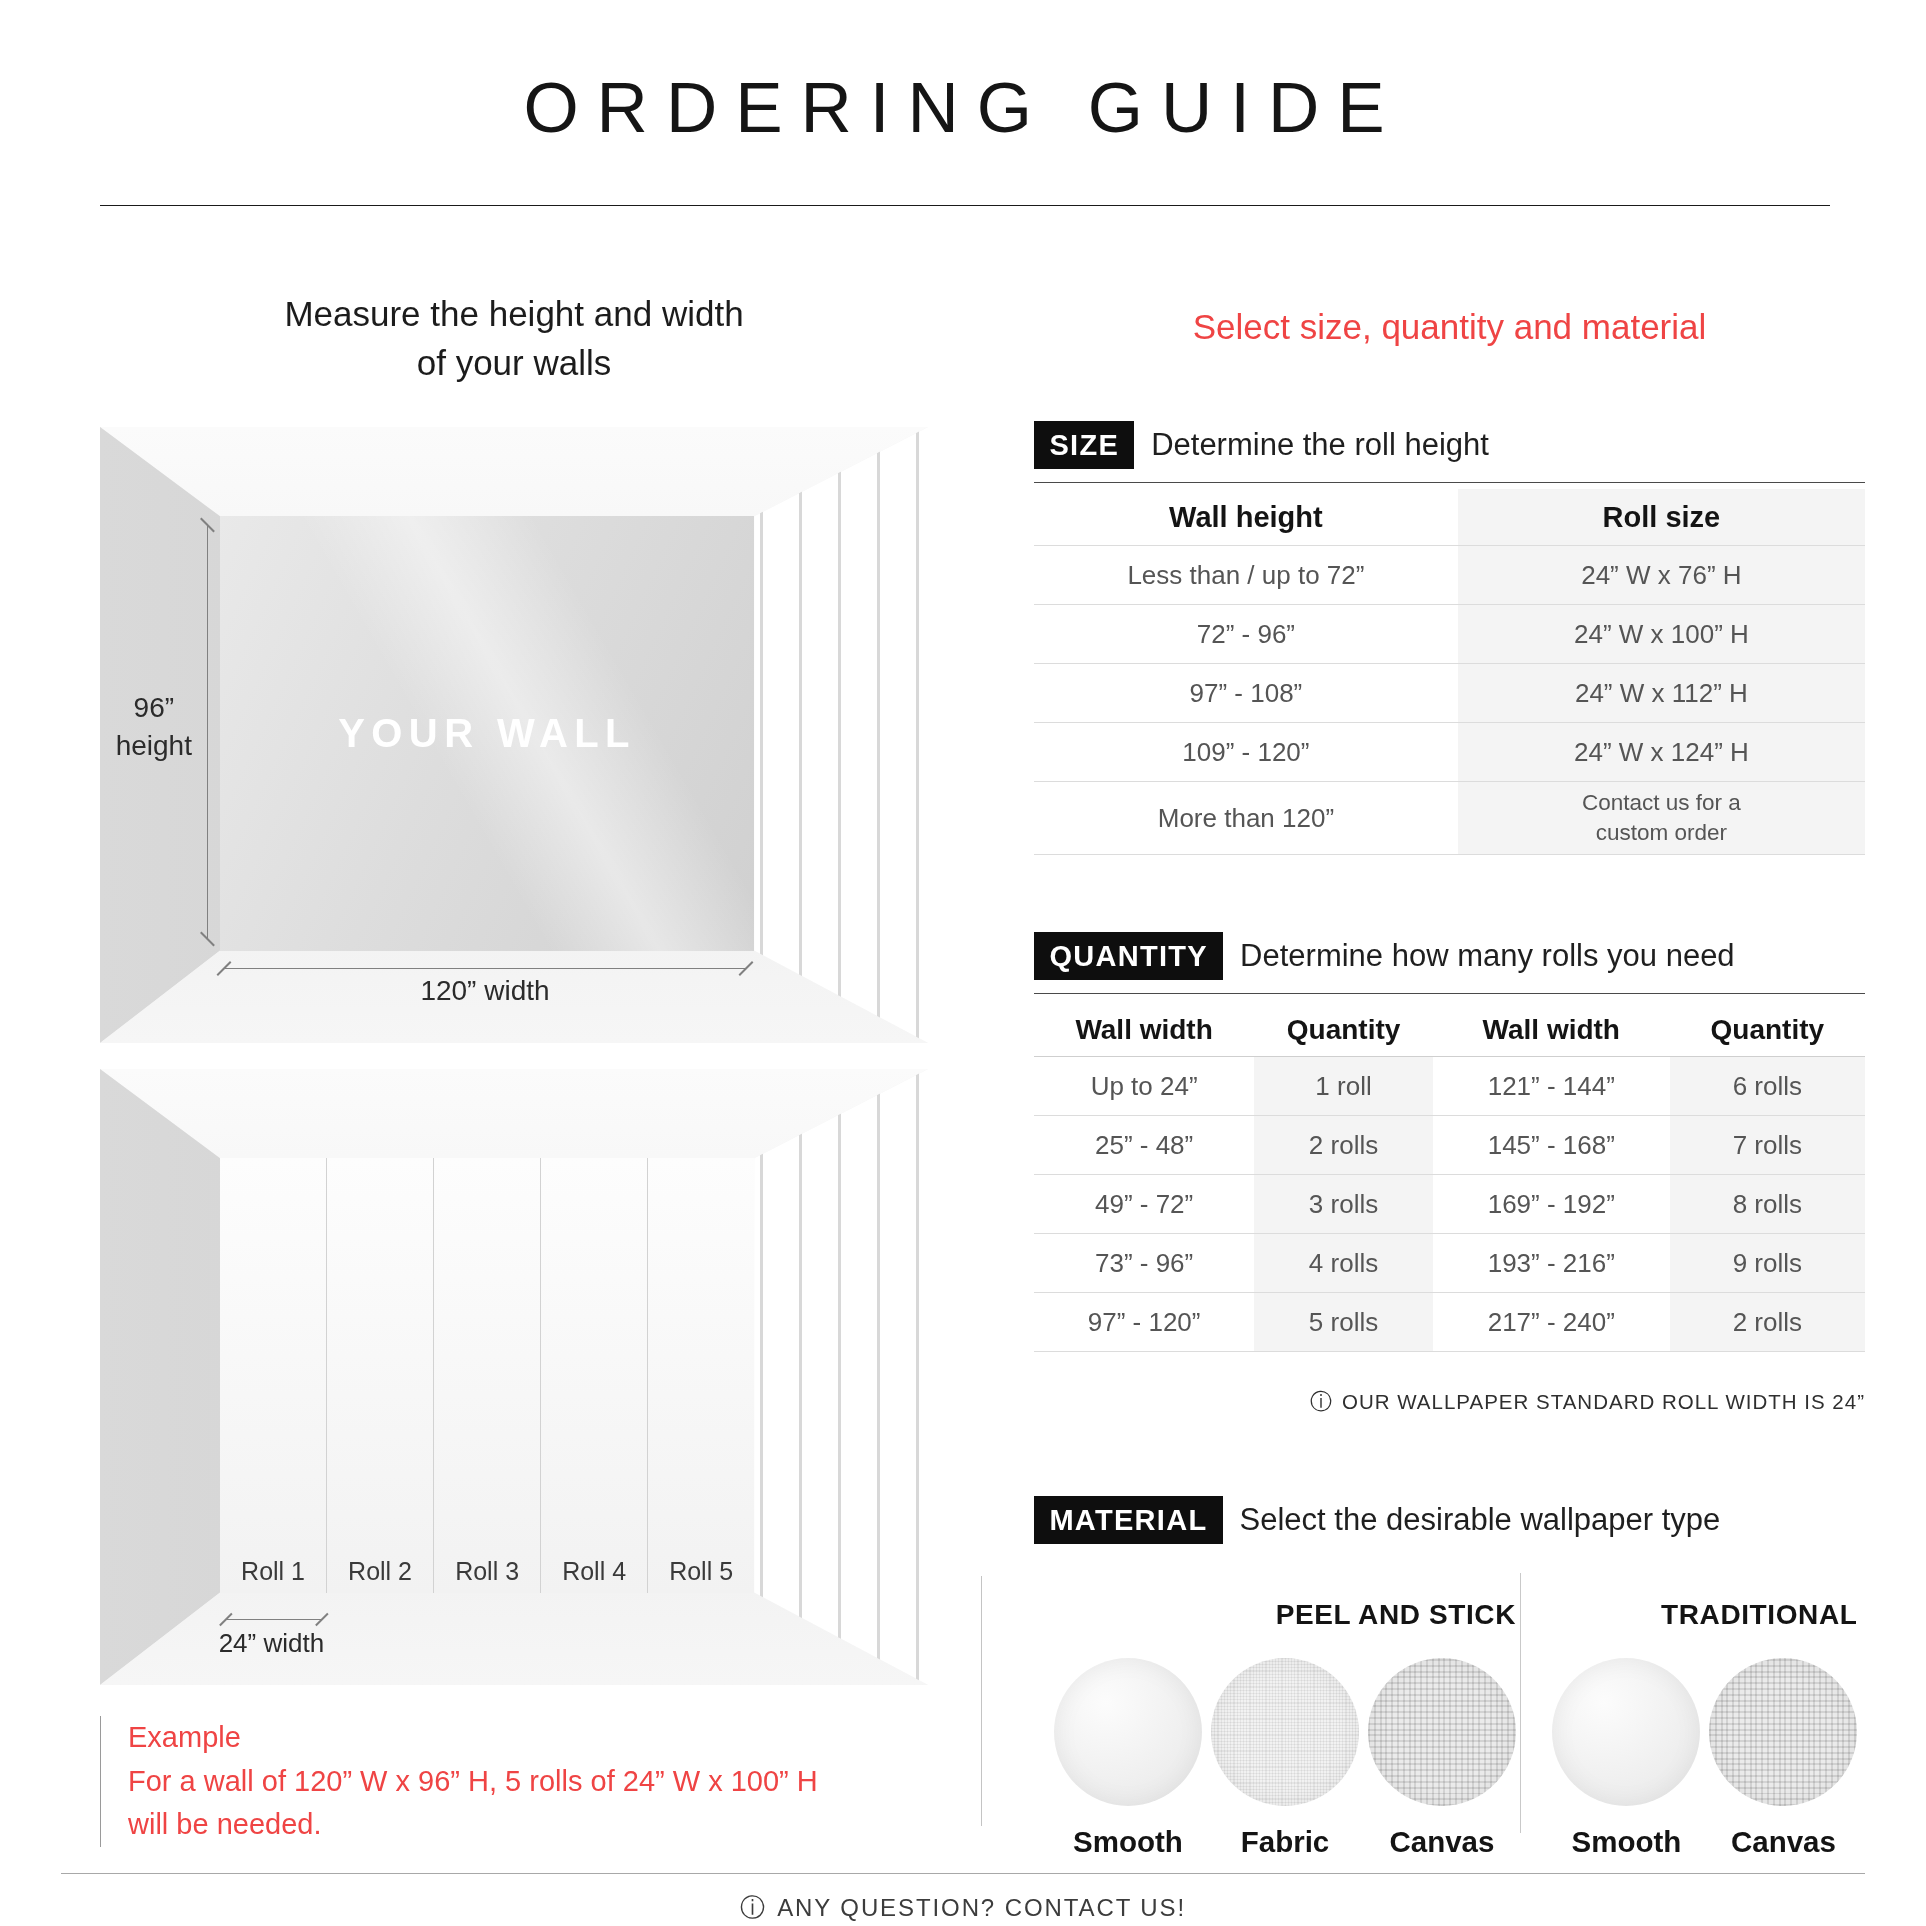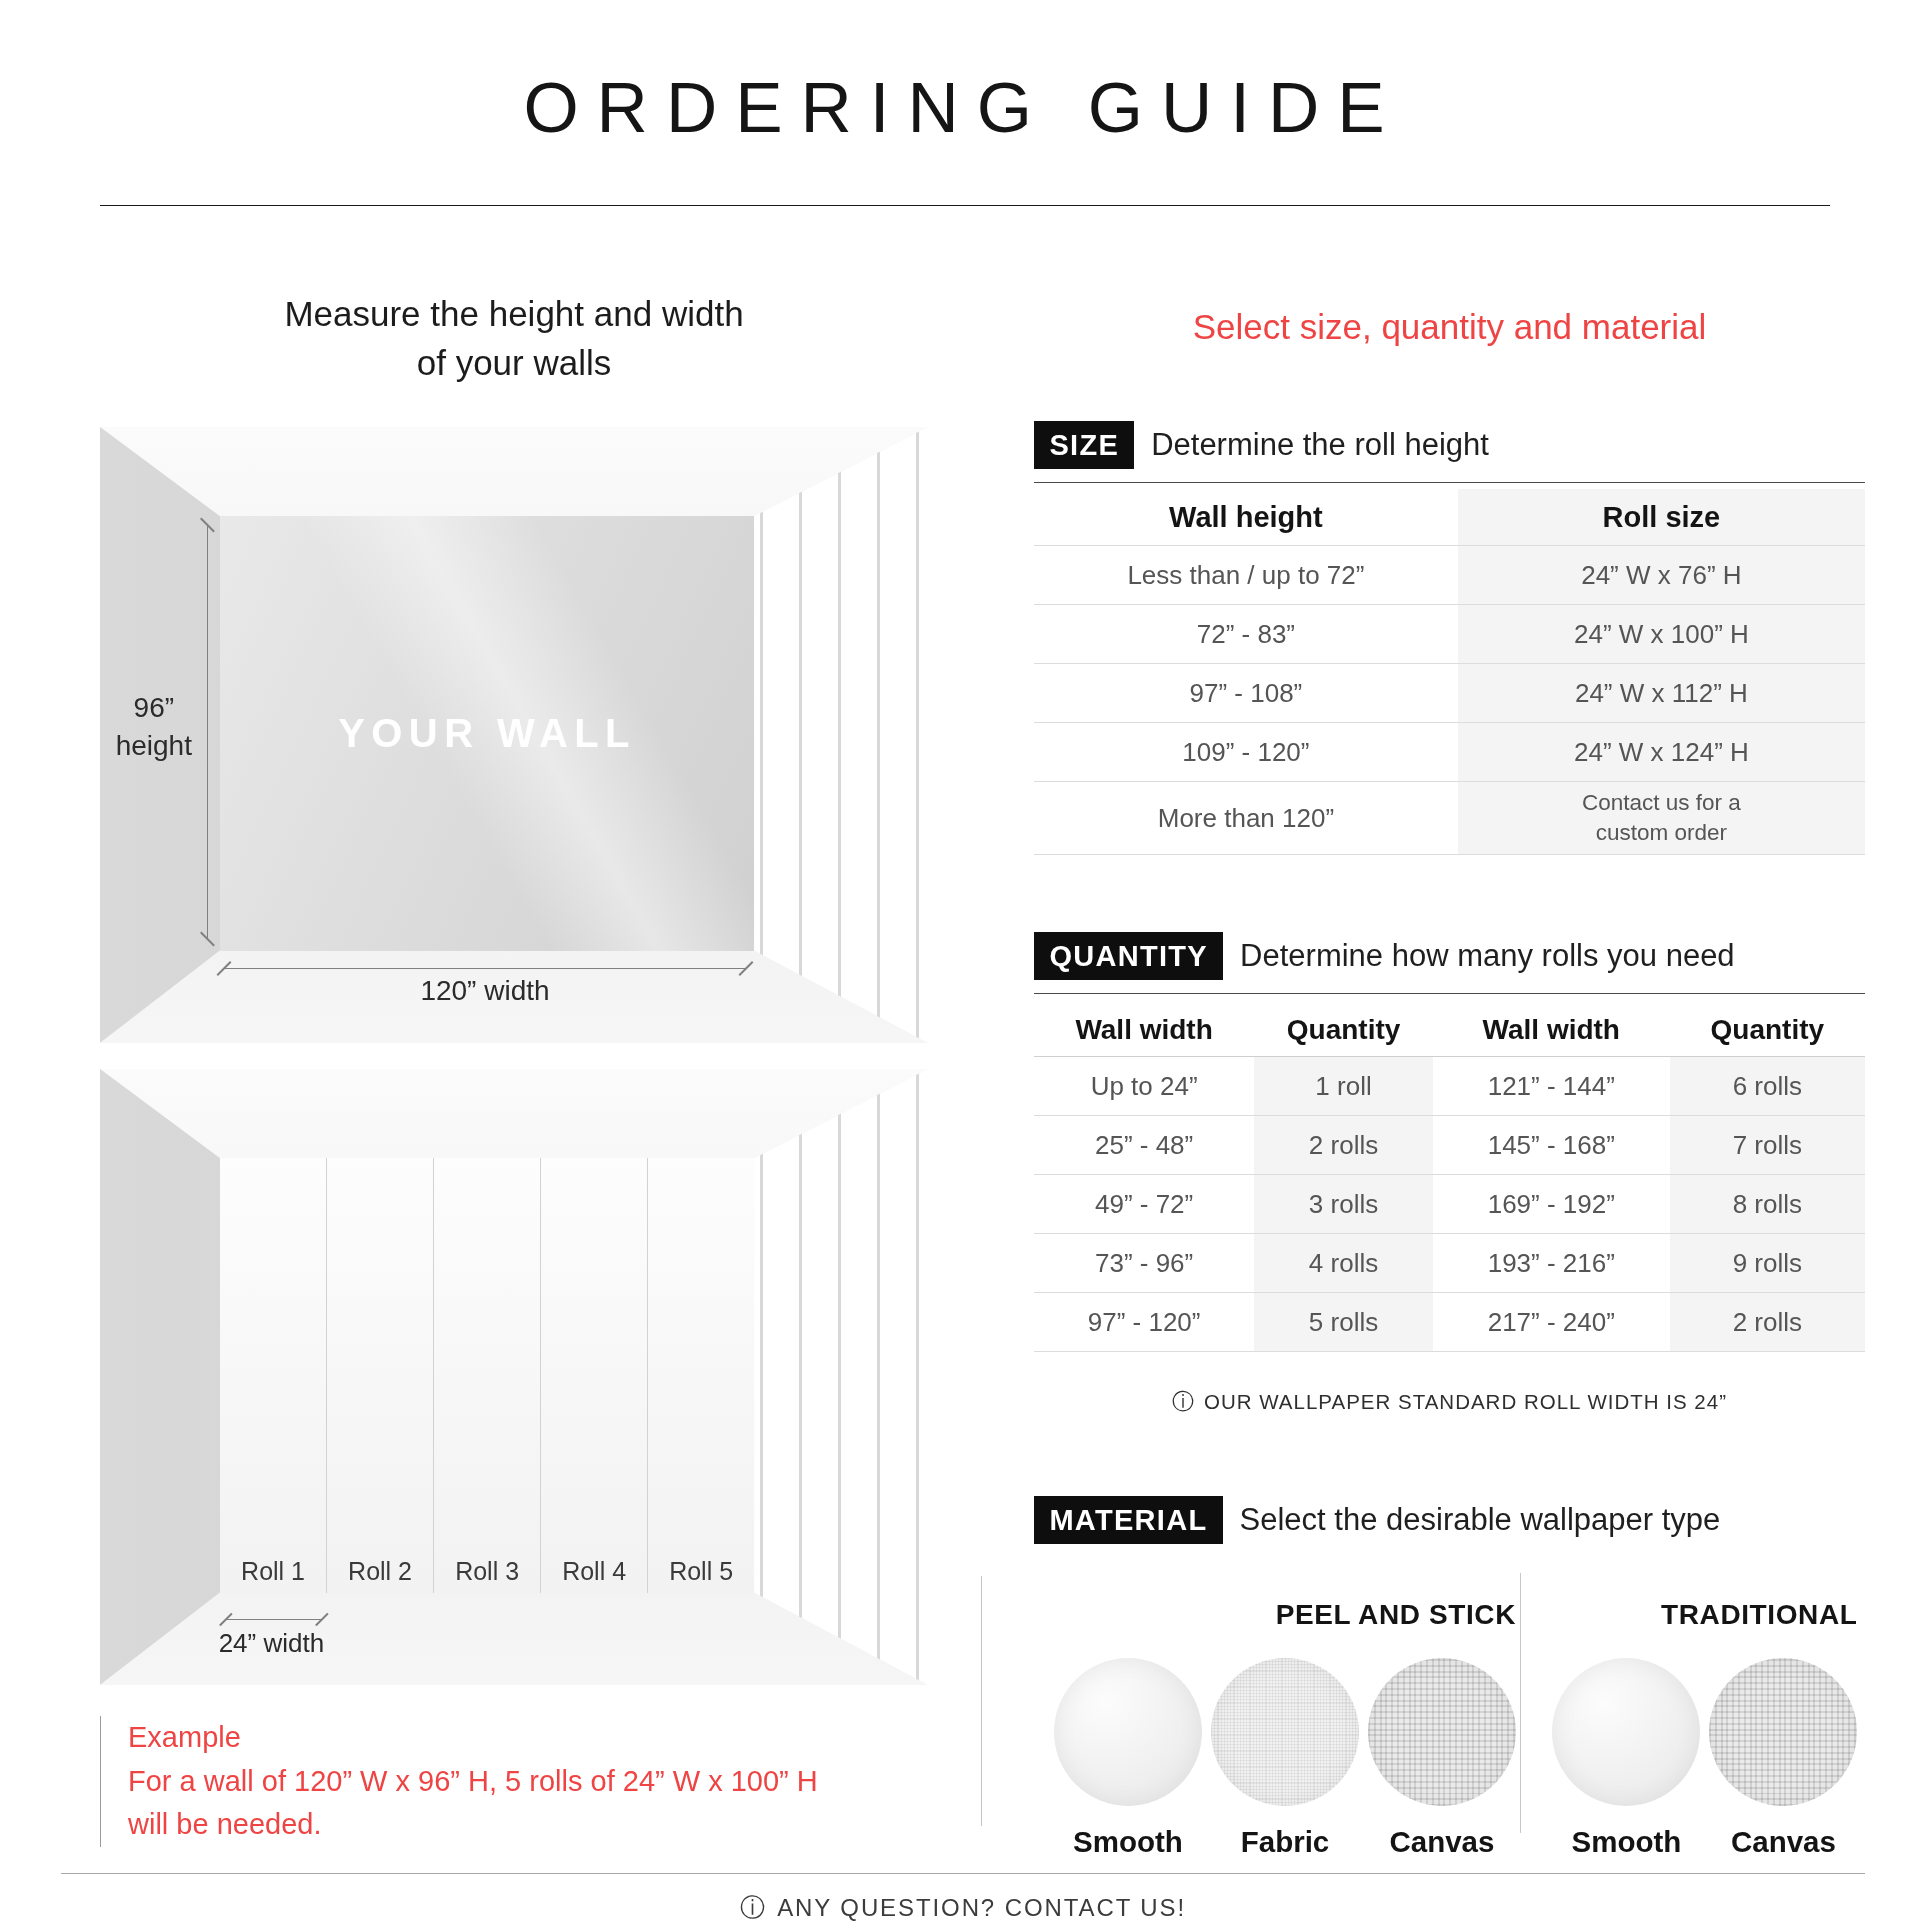--- a/index.html
+++ b/index.html
@@ -91,21 +91,21 @@
   
   .qty-table{position:absolute;left:1034px;top:1003px;width:831px;}
   .q-row{display:flex;border-bottom:0.6px solid #dcdcdc;}
   .q-row > div{display:flex;align-items:center;justify-content:center;text-align:center;}
   .q-c1{width:26.5%;} .q-c2{width:21.5%;} .q-c3{width:28.5%;} .q-c4{width:23.5%;}
   .q-head{border-bottom:0.6px solid #cfcfcf;}
   .q-head > div{font-size:28px;font-weight:700;color:#141414;height:53px;}
   .q-data > div{font-size:26px;color:#555;height:58px;}
   .q-data .q-c2,.q-data .q-c4{background:#f4f4f4;}
 
-  .roll-note{position:absolute;left:1034px;top:1387px;width:831px;text-align:center;
+  .roll-note{position:absolute;left:1034px;top:1387px;width:831px;text-align:right;
              font-size:20.5px;letter-spacing:1px;color:#2f2f2f;}
   .roll-note .i-ico{margin-right:9px;font-size:22px;}
 
   
   .material-wrap{position:absolute;left:1034px;top:1567px;width:831px;display:flex;align-items:flex-start;}
   .mat-group{display:flex;flex-direction:column;align-items:flex-end;margin-top:32px;}
   .mat-g1{width:58%;} .mat-g2{width:40%;}
   .mat-divider{width:1.3px;align-self:stretch;background:#c9c9c9;margin:6.4px 3.9px 26px 3.9px;}
   .mat-name{font-size:28px;font-weight:700;letter-spacing:0.6px;color:#141414;margin-bottom:27px;text-align:center;}
   .mat-row{display:flex;gap:9px;}
@@ -199,21 +199,21 @@
   <div class="size-table">
     <div class="s-row s-head">
       <div class="s-wall">Wall height</div>
       <div class="s-roll">Roll size</div>
     </div>
     <div class="s-row s-data">
       <div class="s-wall">Less than / up to 72”</div>
       <div class="s-roll">24” W x 76” H</div>
     </div>
     <div class="s-row s-data">
-      <div class="s-wall">72” - 83”</div>
+      <div class="s-wall">72” - 96”</div>
       <div class="s-roll">24” W x 100” H</div>
     </div>
     <div class="s-row s-data">
       <div class="s-wall">97” - 108”</div>
       <div class="s-roll">24” W x 112” H</div>
     </div>
     <div class="s-row s-data">
       <div class="s-wall">109” - 120”</div>
       <div class="s-roll">24” W x 124” H</div>
     </div>

